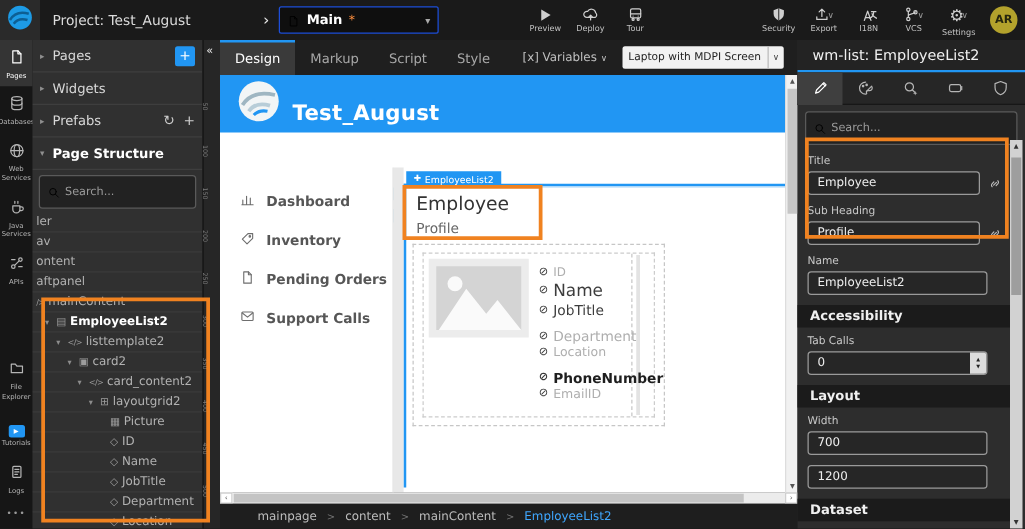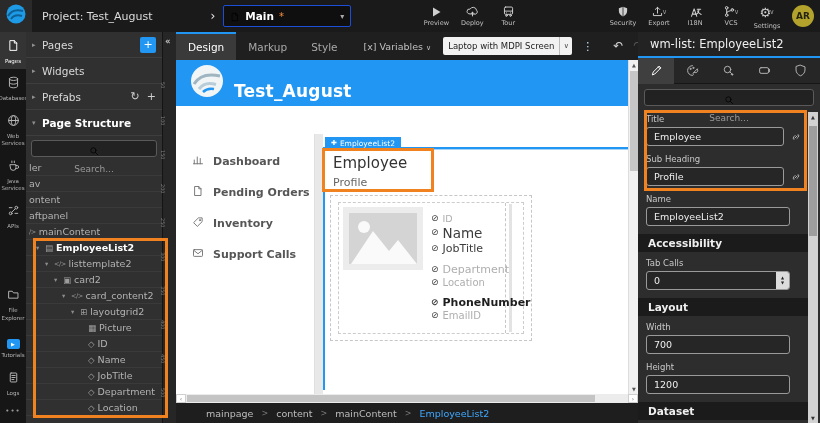--- a/index.html
+++ b/index.html
@@ -39,21 +39,21 @@
   
   #leftpanel { left:26px; top:32px; width:136px; height:391px; background:#303030; overflow:hidden; }
   .lp-sec { height:26px; display:flex; align-items:center; padding:0 6px; border-bottom:1px solid #3e3e3e; cursor:pointer; }
   .lp-sec .arr { color:#8f8f8f; font-size:7px; width:10px; }
   .lp-sec .slbl { color:#d8d8d8; font-size:10.5px; }
   .lp-sec.open .slbl { color:#fff; font-weight:bold; }
   .lp-sec .spacer { flex:1; }
   .lp-add { width:16px; height:16px; background:#2196f3; color:#fff; border-radius:2px; font-size:11px; line-height:15px; text-align:center; cursor:pointer; }
   .lp-ico { color:#cfcfcf; font-size:11px; margin-left:7px; cursor:pointer; }
   #lp-search-row { padding:4px 5px 3px; }
-  .search-box { height:17px; background:#222; border:1px solid #5a5a5a; border-radius:3px; display:flex; align-items:center; padding:0 17px; gap:4px;flex-direction:column; }
+  .search-box { height:27px; background:#222; border:1px solid #5a5a5a; border-radius:3px; display:flex; align-items:center; padding:0 6px; gap:4px; }
   .search-box .ph { color:#9a9a9a; font-size:9px; }
   #tree { }
   .tree-row { height:16px; display:flex; align-items:center; border-bottom:1px solid #3a3a3a; color:#b2b2b2; font-size:9.5px;
               white-space:nowrap; overflow:hidden; cursor:pointer; }
   .tree-row .exp { font-size:6.5px; color:#8d8d8d; width:9px; flex:0 0 9px; }
   .tree-row .ticon { font-size:8.5px; color:#9d9d9d; margin-right:3px; }
   .tree-row .ticon.code { font-size:6.5px; letter-spacing:-0.5px; }
   .tree-row.selected { color:#fff; font-weight:bold; }
 
   
@@ -456,20 +456,21 @@
       <span class="rmark" style="top: 288px;">400</span>
       <span class="rmark" style="top: 322px;">450</span>
       <span class="rmark" style="top: 356px;">500</span>
     </div>
 
   <div id="center" class="abs">
     <div id="canvas-toolbar">
       <div id="ctabs" style="display:flex">
           <div class="ctab active">Design</div>
           <div class="ctab">Markup</div>
+          <div class="ctab">Script</div>
           <div class="ctab">Style</div>
         </div>
       <div id="variables-btn"><span>[x] Variables</span> <span style="font-size:7px">∨</span></div>
       <div id="device-dd">
         <span class="dlbl">Laptop with MDPI Screen</span>
         <span class="dcaret">∨</span>
       </div>
       <span class="tool-ic" style="color:#bfe3ff;font-size:11px">⋮</span>
       <span id="toolbar-divider"></span>
       <span class="tool-ic">↶</span>
@@ -507,31 +508,31 @@
       <div id="app-body">
         <div id="app-sidebar">
             <div class="sb-item">
               <span><svg width="12" height="12" viewBox="0 0 16 16" fill="none" stroke="currentColor" stroke-width="1.2" stroke-linecap="round" stroke-linejoin="round">
                   <path d="M3 13V8M7 13V4M11 13V6M14 13H2"></path>
                 </svg></span>
               <span>Dashboard</span>
             </div>
             <div class="sb-item">
               <span><svg width="12" height="12" viewBox="0 0 16 16" fill="none" stroke="currentColor" stroke-width="1.2" stroke-linecap="round" stroke-linejoin="round">
+                  <path d="M2.5 8.5l6-6h5v5l-6 6z"></path>
+                  <circle cx="10.5" cy="5.5" r=".8"></circle>
+                </svg></span>
+              <span>Inventory</span>
+            </div>
+            <div class="sb-item">
+              <span><svg width="12" height="12" viewBox="0 0 16 16" fill="none" stroke="currentColor" stroke-width="1.2" stroke-linecap="round" stroke-linejoin="round">
                   <path d="M4 2h5l3 3v9H4z"></path>
                   <path d="M9 2v3h3"></path>
                 </svg></span>
               <span>Pending Orders</span>
-            </div>
-            <div class="sb-item">
-              <span><svg width="12" height="12" viewBox="0 0 16 16" fill="none" stroke="currentColor" stroke-width="1.2" stroke-linecap="round" stroke-linejoin="round">
-                  <path d="M2.5 8.5l6-6h5v5l-6 6z"></path>
-                  <circle cx="10.5" cy="5.5" r=".8"></circle>
-                </svg></span>
-              <span>Inventory</span>
             </div>
             <div class="sb-item">
               <span><svg width="12" height="12" viewBox="0 0 16 16" fill="none" stroke="currentColor" stroke-width="1.2" stroke-linecap="round" stroke-linejoin="round">
                   <rect x="2" y="3.5" width="12" height="9" rx="1"></rect>
                   <path d="M2.5 4.5L8 9l5.5-4.5"></path>
                 </svg></span>
               <span>Support Calls</span>
             </div>
           </div>
         <div id="gutter"></div>
@@ -702,21 +703,20 @@
         </div>
       </div>
       <div class="rp-bar">Layout</div>
       <div class="rp-group">
         <div class="rp-label">Width</div>
         <div class="rp-input-row">
           <input class="rp-input full" value="700" style="">
         </div>
       </div>
       <div class="rp-group">
-        <div class="rp-label">Height</div>
         <div class="rp-input-row">
           <input class="rp-input full" value="1200" style="">
         </div>
       </div>
       <div class="rp-bar" style="margin-bottom:0">Dataset</div>
     </div>
     <div id="rp-scroll">
       <span class="rp-scr-arr" style="top:2px">▲</span>
       <div id="rp-thumb"></div>
       <span class="rp-scr-arr" style="bottom:2px">▼</span>

